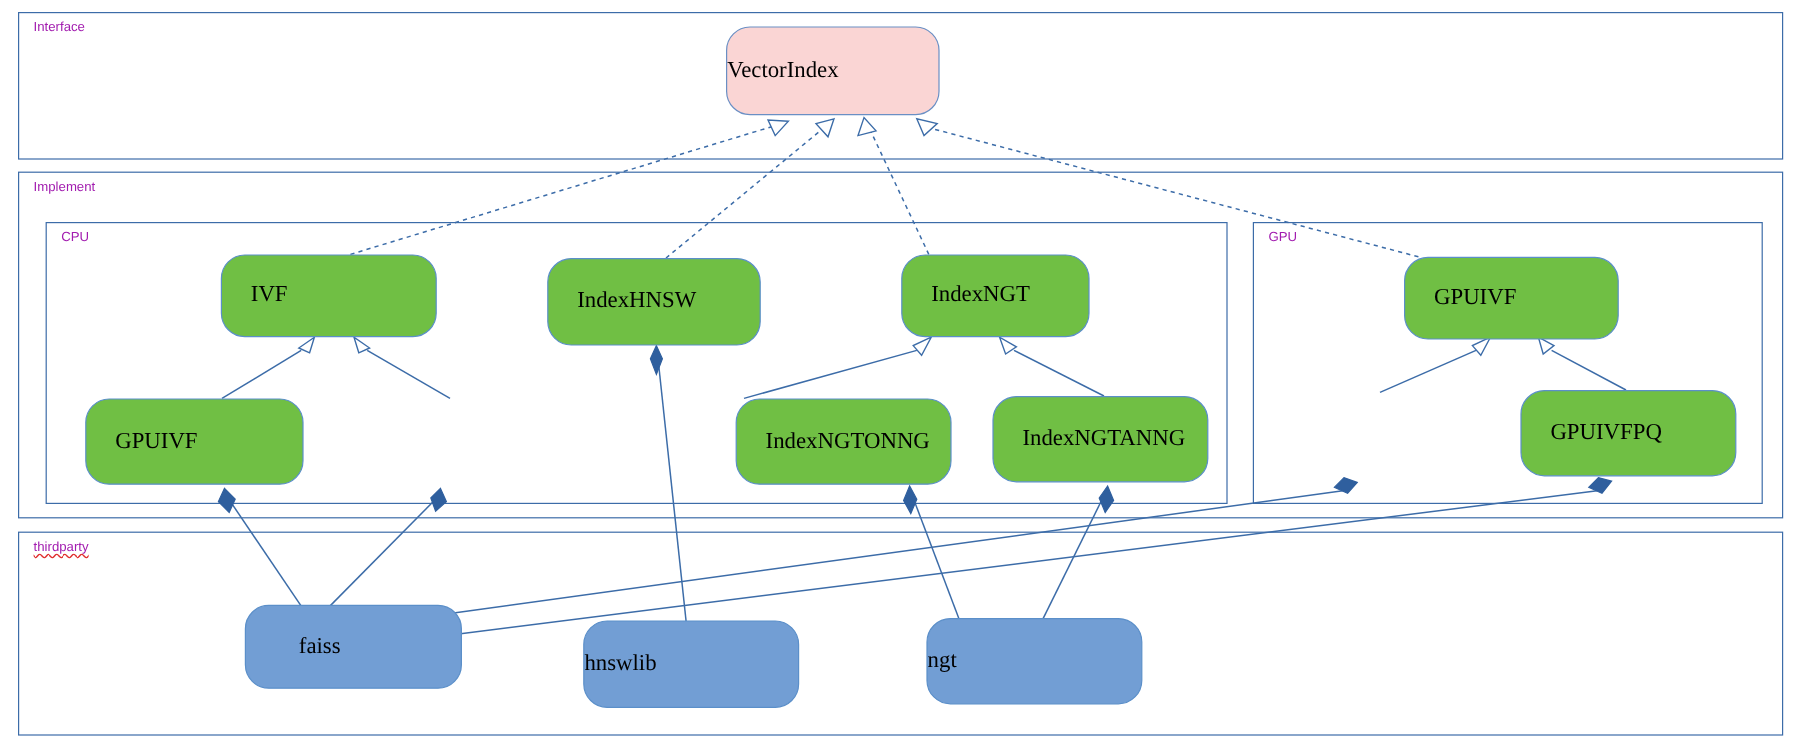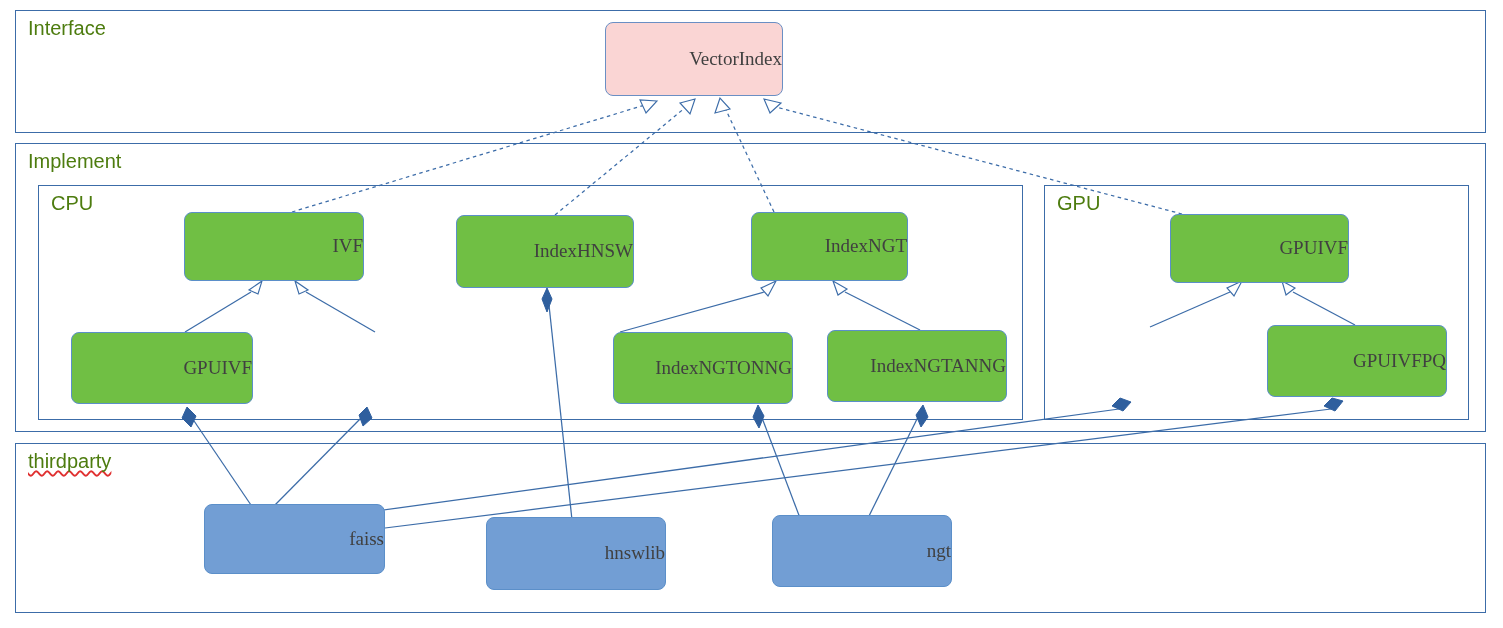--- a/index.html
+++ b/index.html
@@ -2,27 +2,27 @@
 <html><head>
 <meta charset="utf-8">
 <style>
   html,body{margin:0;padding:0;background:#ffffff;}
   body{width:1503px;height:628px;position:relative;overflow:hidden;
        font-family:"Liberation Sans",sans-serif;}
   #stage{position:absolute;left:0;top:0;width:1503px;height:628px;}
 
   .container{position:absolute;border:1.4px solid #3c6ca8;background:transparent;box-sizing:border-box;}
   .container > .clabel{position:absolute;left:12px;top:6px;font-family:"Liberation Sans",sans-serif;
-       font-size:20px;color:#4d7c0f;white-space:nowrap;letter-spacing:0px;}
+       font-size:11px;color:#a21caf;white-space:nowrap;letter-spacing:0px;}
   .clabel.spell{text-decoration:underline wavy #e03030;text-decoration-skip-ink:none;
        text-underline-offset:2px;}
 
-  .node{position:absolute;box-sizing:border-box;border-radius:8px;
-        display:flex;align-items:center;justify-content:flex-end;
-        font-family:"Liberation Serif",serif;font-size:19px;color:#404040;
+  .node{position:absolute;box-sizing:border-box;border-radius:20px;
+        display:flex;align-items:center;justify-content:flex-start;
+        font-family:"Liberation Serif",serif;font-size:19px;color:#000000;
         border:1.3px solid #5b8fc9;text-align:center;line-height:1.1;}
   .node.iface{background:#fad5d4;border-color:#6a8fc4;}
   .node.impl{background:#70bf44;border-color:#5b8fc9;padding-left:24px;}
   .node.tp{background:#729ed4;border-color:#5b8fc9;}
 
   svg.edges{position:absolute;left:0;top:0;width:1503px;height:628px;overflow:visible;
             pointer-events:none;}
   .ln{fill:none;stroke:#3c6ca8;stroke-width:1.25px;}
   .ln.dash{stroke-dasharray:3.5 3.5;}
   .tri{fill:#ffffff;stroke:#3c6ca8;stroke-width:1.15px;}

